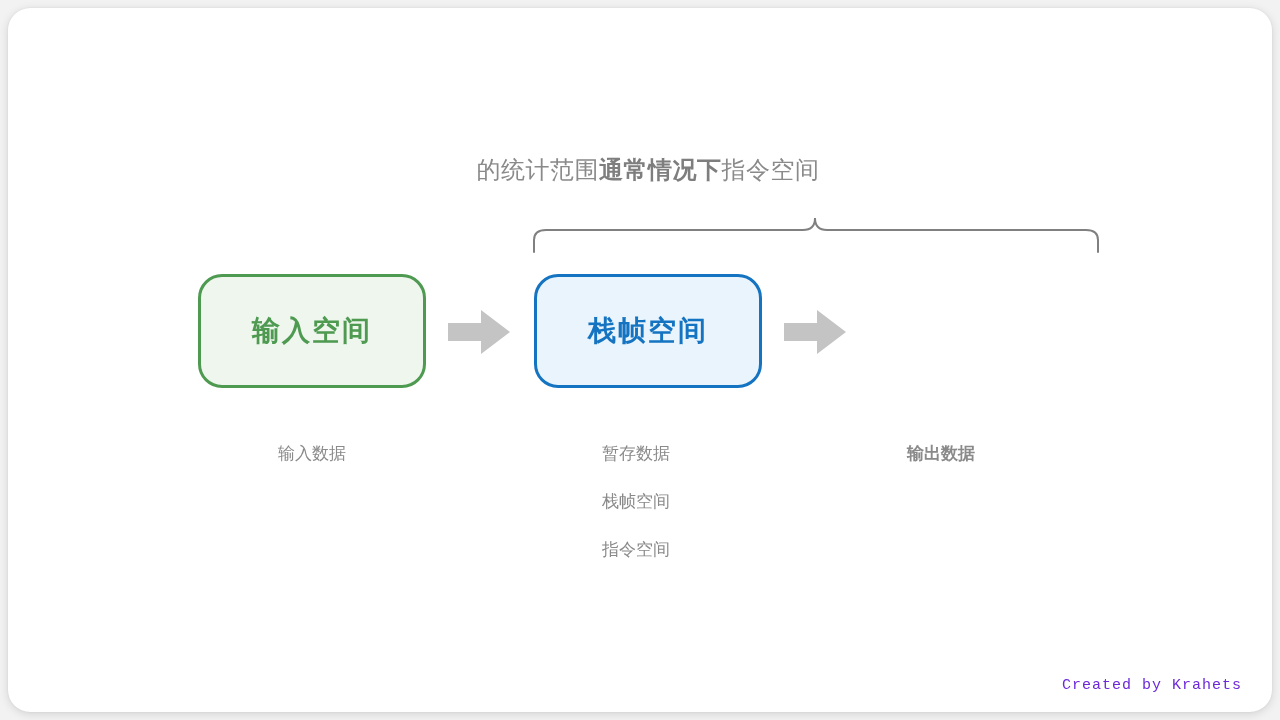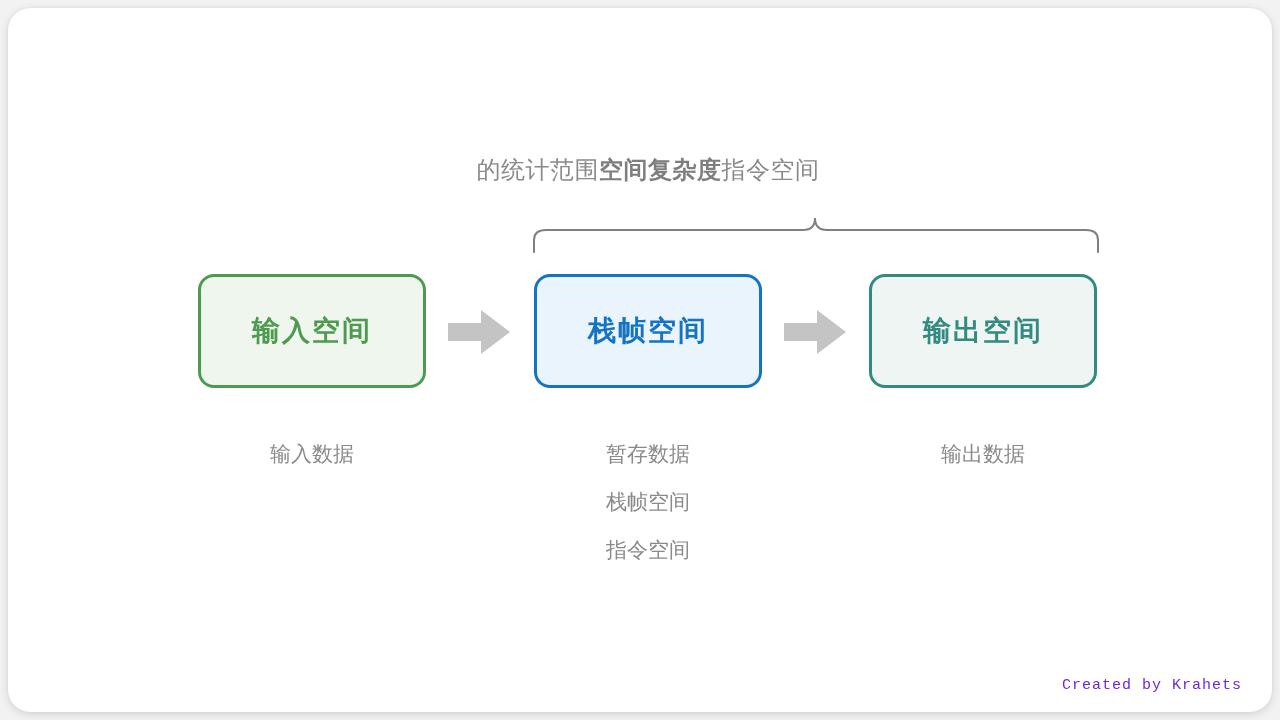--- a/index.html
+++ b/index.html
@@ -56,21 +56,21 @@
     width: 580px;
     height: 56px;
   }
 
   
   .box {
     position: absolute;
     top: 266px;
     width: 228px;
     height: 114px;
-    border-radius: 16px;
+    border-radius: 24px;
     border-style: solid;
     border-width: 3px;
     box-sizing: border-box;
     display: flex;
     align-items: center;
     justify-content: center;
     font-size: 28px;
     font-weight: bold;
     letter-spacing: 2px;
   }
@@ -87,47 +87,47 @@
   }
   .arrow-1 { left: 440px; }
   .arrow-2 { left: 776px; }
 
   
   .sublabels {
     position: absolute;
     top: 422px;
     width: 228px;
     text-align: center;
-    font-size: 21px;
+    font-size: 17px;
     color: #8a8a8a;
     line-height: 48px;
   }
   .sub-input  { left: 190px; }
-  .sub-temp   { left: 526px; }
-  .sub-output { left: 861px; }
+  .sub-temp   { left: 514px; }
+  .sub-output { left: 819px; font-weight: bold; }
 
   
   .credit {
     position: absolute;
     right: 30px;
     bottom: 18px;
     font-family: "Liberation Mono", "DejaVu Sans Mono", monospace;
     font-size: 15px;
     color: #6d28d9;
     letter-spacing: 1px;
   }
 </style>
 </head>
 <body>
 
 <div id="page">
   <div class="card">
 
     <div class="caption">
-      <span>的统计范围</span><span class="strong">空间复杂度</span><span>指令空间</span>
+      <span>的统计范围</span><span class="strong">通常情况下</span><span>指令空间</span>
     </div>
 
     <div class="brace-wrap">
       <svg width="580" height="56" viewBox="0 0 580 56" fill="none" xmlns="http://www.w3.org/2000/svg">
         <path d="M8 48 L8 36 Q8 26 20 26 L277 26 Q289 26 289 14 Q289 26 301 26 L560 26 Q572 26 572 36 L572 48" stroke="#808080" stroke-width="2" fill="none" stroke-linecap="round"></path>
       </svg>
     </div>
 
     <div class="box box-input">
       <span>输入空间</span>
@@ -142,23 +142,20 @@
     <div class="box box-temp">
       <span>栈帧空间</span>
     </div>
 
     <div class="arrow arrow-2">
       <svg width="62" height="44" viewBox="0 0 62 44" xmlns="http://www.w3.org/2000/svg">
         <path d="M0 13 L33 13 L33 0 L62 22 L33 44 L33 31 L0 31 Z" fill="#c4c4c4"></path>
       </svg>
     </div>
 
-    <div class="box box-output">
-      <span>输出空间</span>
-    </div>
 
     <div class="sublabels sub-input">
       <div>输入数据</div>
     </div>
 
     <div class="sublabels sub-temp">
       <div>暂存数据</div>
       <div>栈帧空间</div>
       <div>指令空间</div>
     </div>

